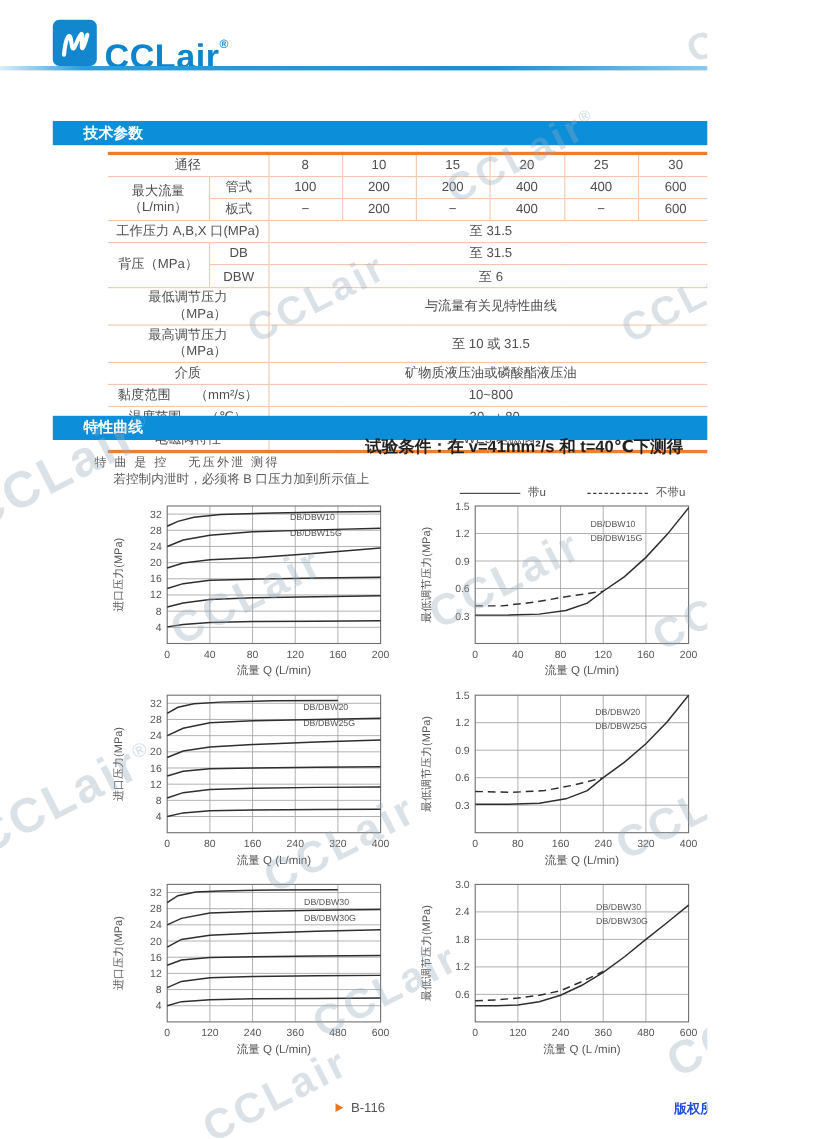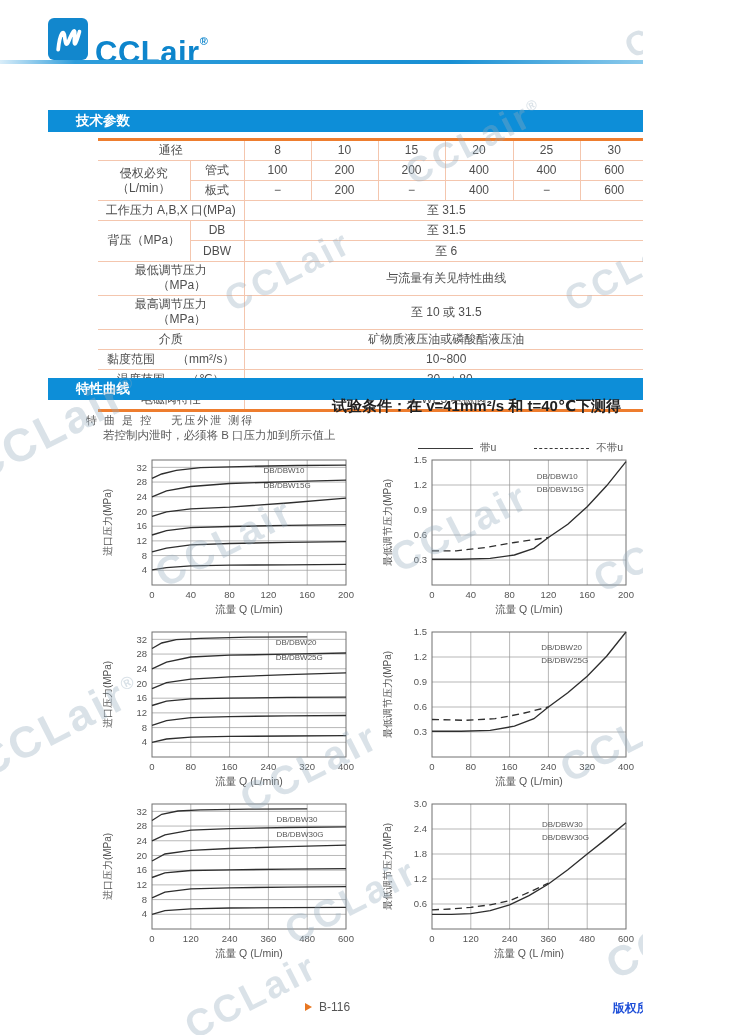--- a/index.html
+++ b/index.html
@@ -90,21 +90,21 @@
           <tr>
         <td colspan="2" class="lab">通径</td>
         <td class="vl">8</td>
         <td class="vl">10</td>
         <td class="vl">15</td>
         <td class="vl">20</td>
         <td class="vl">25</td>
         <td class="vl">30</td>
       </tr>
       <tr>
-        <td rowspan="2"><span>侵权必究</span><br><span>（L/min）</span></td>
+        <td rowspan="2"><span>最大流量</span><br><span>（L/min）</span></td>
         <td class="vl">管式</td>
         <td class="vl">100</td>
         <td class="vl">200</td>
         <td class="vl">200</td>
         <td class="vl">400</td>
         <td class="vl">400</td>
         <td class="vl">600</td>
       </tr>
       <tr>
         <td class="vl">板式</td>

